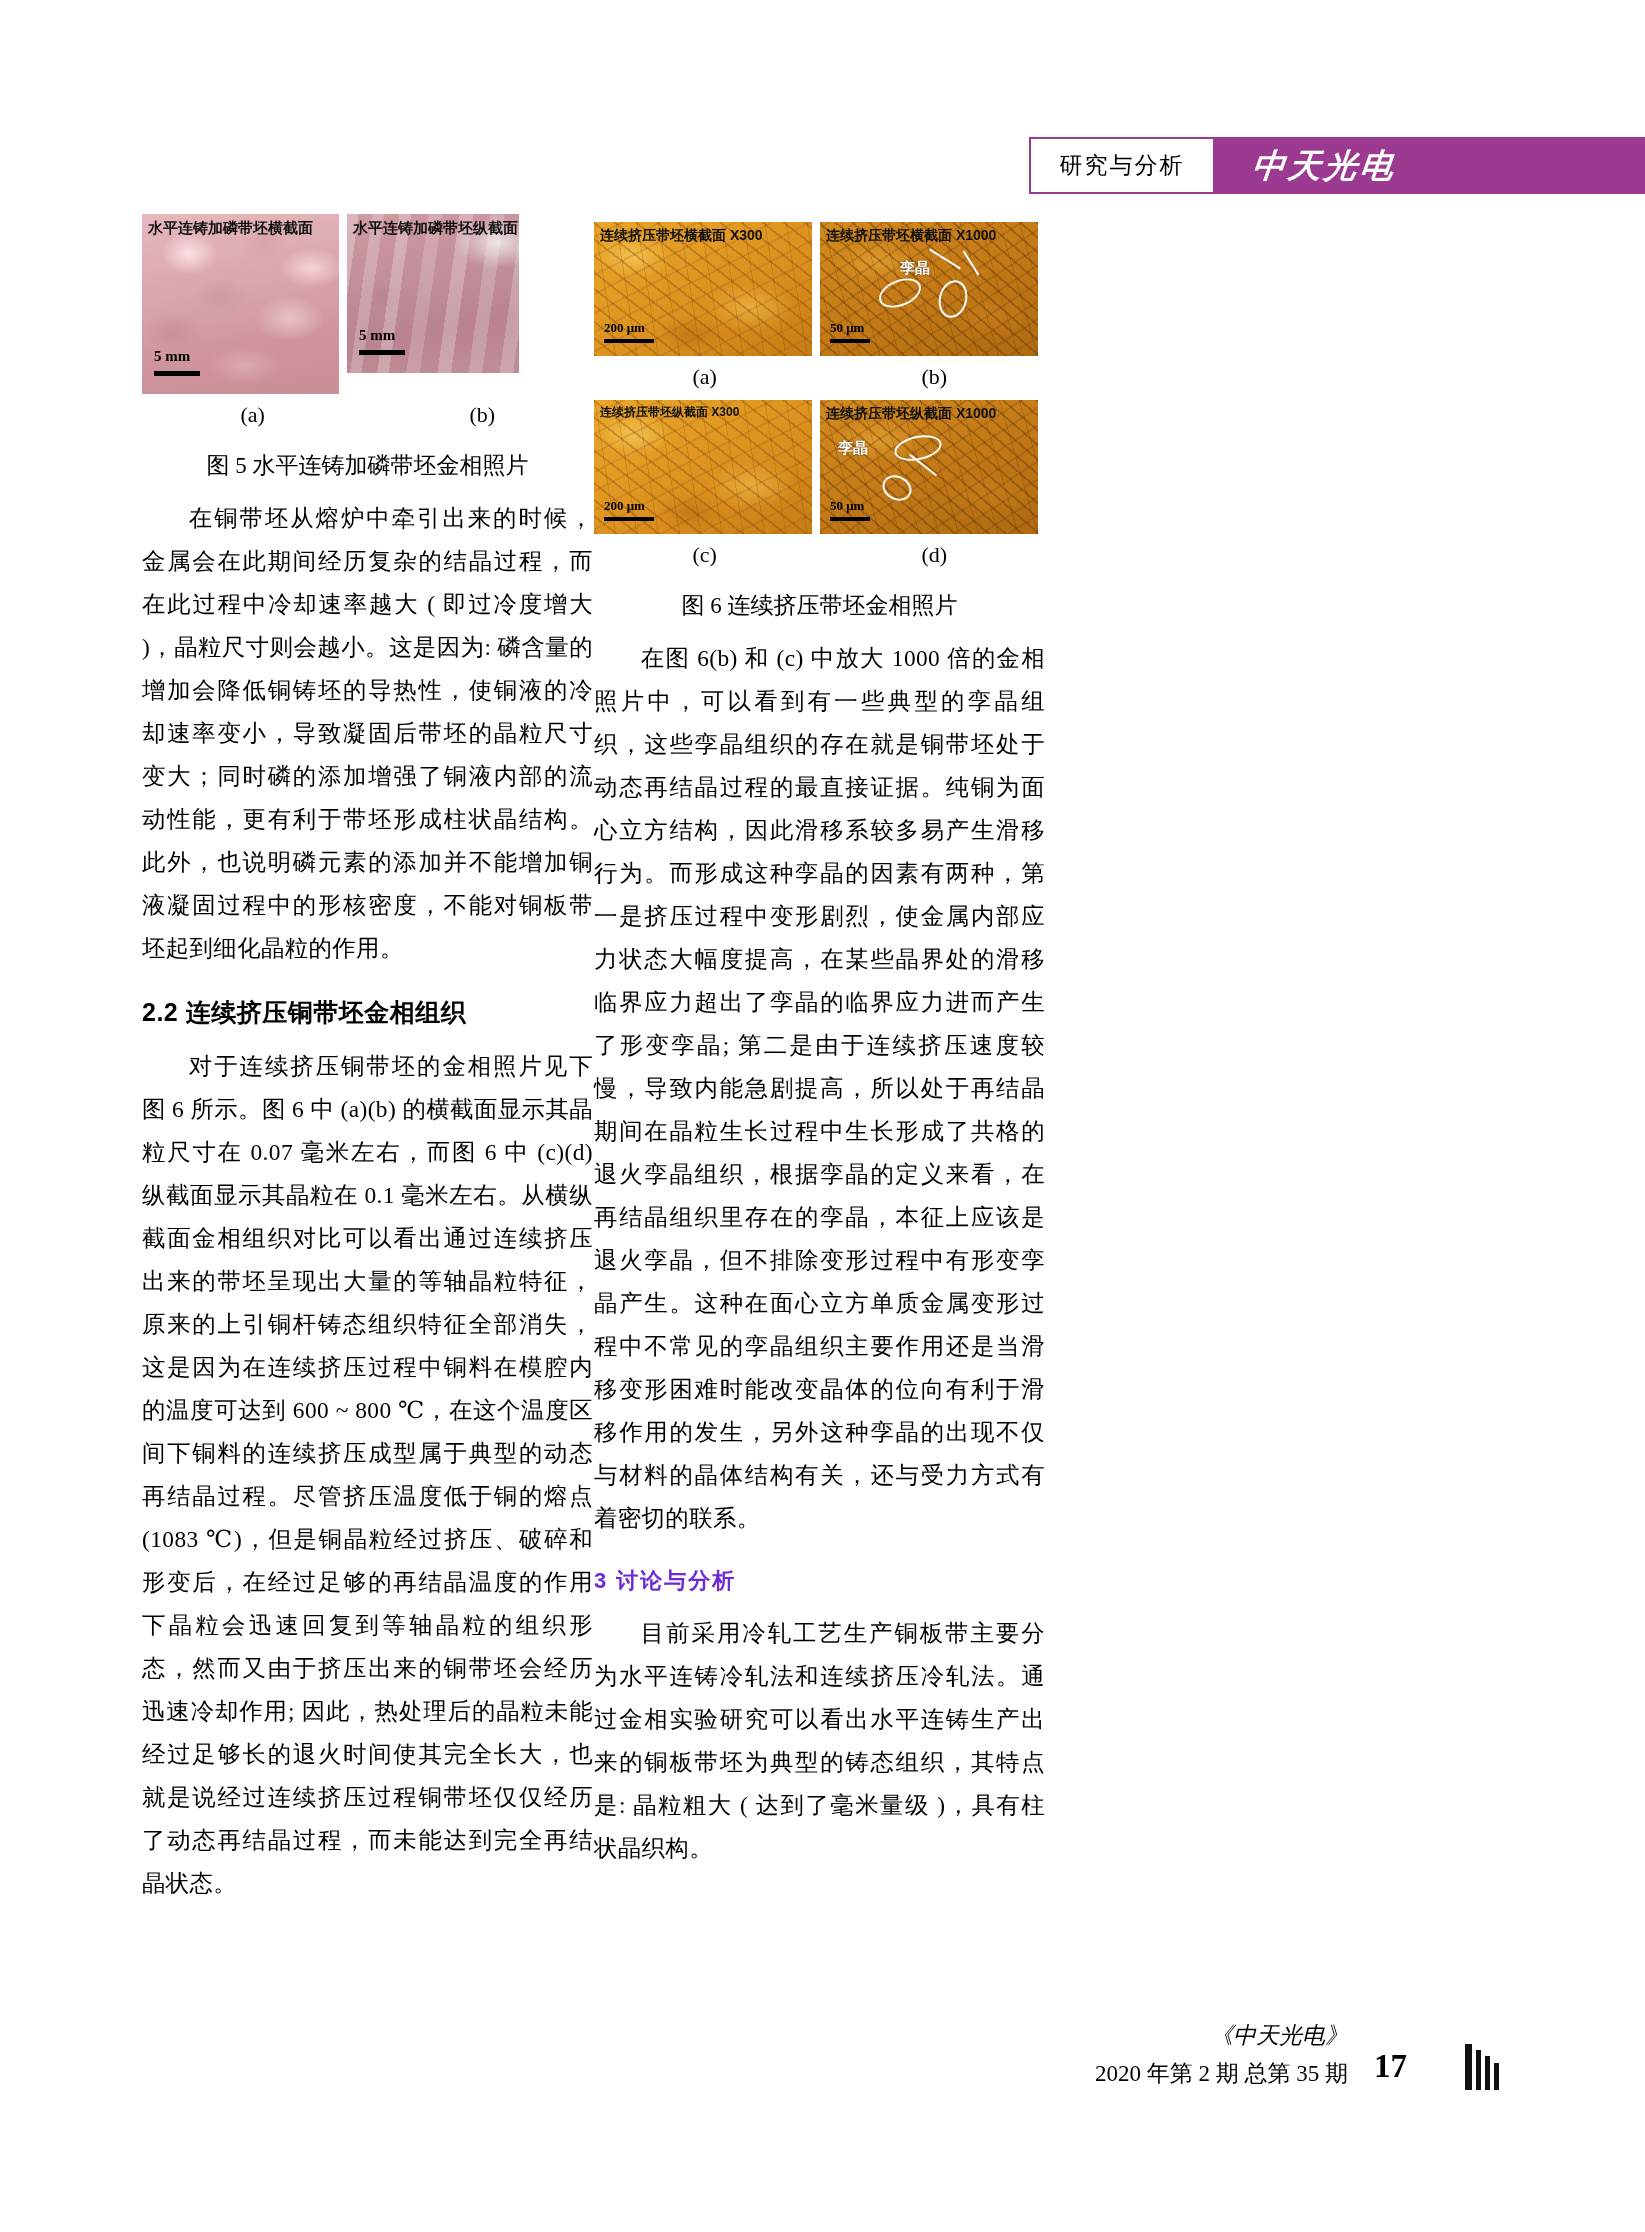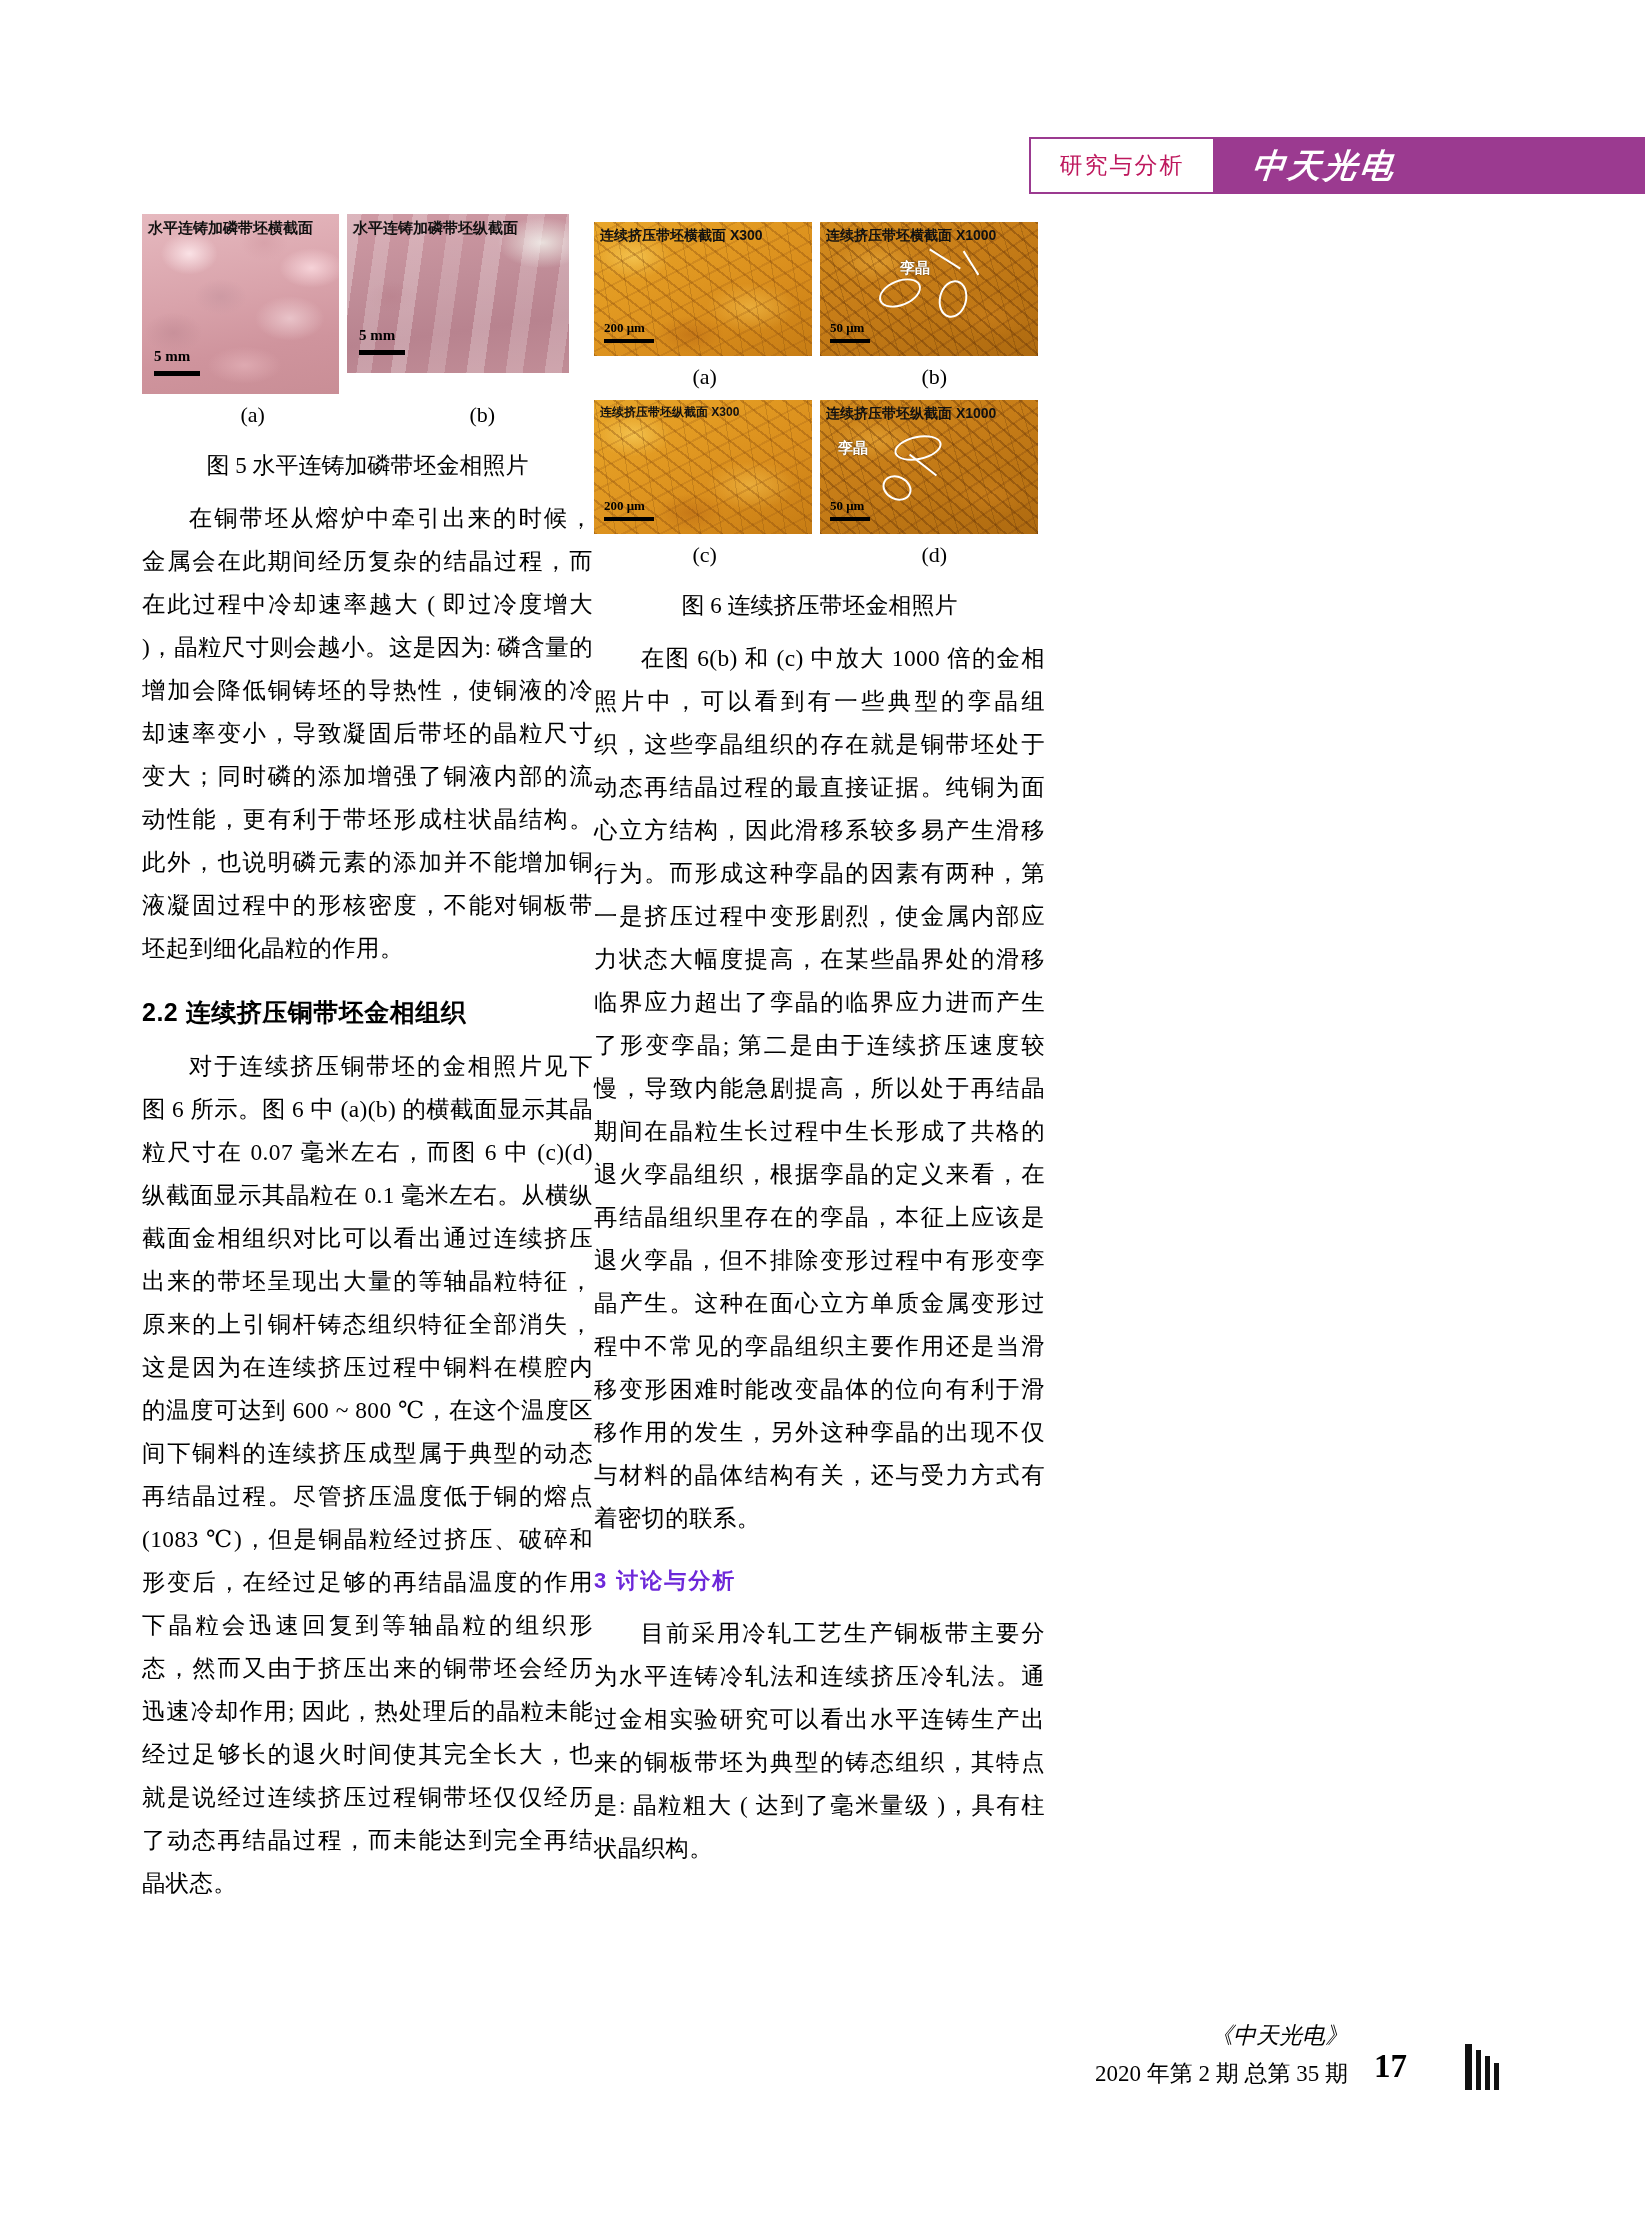--- a/index.html
+++ b/index.html
@@ -35,21 +35,21 @@
     border: 2px solid #9B3A90;
     box-sizing: border-box;
     display: flex;
     align-items: center;
     justify-content: center;
   }
   .header-tab span {
     font-family: "Liberation Sans", sans-serif;
     font-size: 23px;
     letter-spacing: 2px;
-    color: #be185d;
+    color: #000000;
   }
   .header-logo {
     position: absolute;
     left: 1252px;
     top: 141px;
     width: 229px;
     height: 50px;
     display: flex;
     align-items: center;
   }
@@ -126,21 +126,21 @@
       radial-gradient(ellipse 46px 34px at 24% 22%, rgba(255,235,238,.85), transparent 62%),
       radial-gradient(ellipse 40px 30px at 62% 16%, rgba(214,160,168,.8), transparent 60%),
       radial-gradient(ellipse 52px 32px at 86% 30%, rgba(255,225,230,.75), transparent 62%),
       radial-gradient(ellipse 44px 30px at 40% 46%, rgba(200,150,160,.7), transparent 60%),
       radial-gradient(ellipse 56px 36px at 75% 58%, rgba(238,205,210,.8), transparent 62%),
       radial-gradient(ellipse 48px 34px at 16% 66%, rgba(195,140,150,.7), transparent 60%),
       radial-gradient(ellipse 60px 30px at 52% 84%, rgba(226,175,182,.8), transparent 62%),
       linear-gradient(170deg, #e6b9bf 0%, #d9a3ab 45%, #cf949d 72%, #c98e96 100%);
   }
   .pink-b {
-    width: 222px; height: 159px;
+    width: 172px; height: 159px;
     background:
       linear-gradient(98deg, rgba(255,255,255,.28) 0 6%, transparent 6% 13%, rgba(255,255,255,.22) 13% 19%, transparent 19% 27%, rgba(255,255,255,.25) 27% 33%, transparent 33% 42%, rgba(255,255,255,.18) 42% 49%, transparent 49% 58%, rgba(255,255,255,.24) 58% 65%, transparent 65% 74%, rgba(255,255,255,.2) 74% 81%, transparent 81% 90%, rgba(255,255,255,.22) 90% 97%, transparent 97%),
       radial-gradient(ellipse 70px 40px at 88% 18%, rgba(240,238,232,.85), transparent 64%),
       radial-gradient(ellipse 40px 26px at 20% 52%, rgba(185,128,140,.55), transparent 62%),
       linear-gradient(172deg, #cf9aa4 0%, #c18e99 40%, #b8838f 70%, #c18d97 100%);
   }
 
   
   .gold {
     width: 218px; height: 134px;

